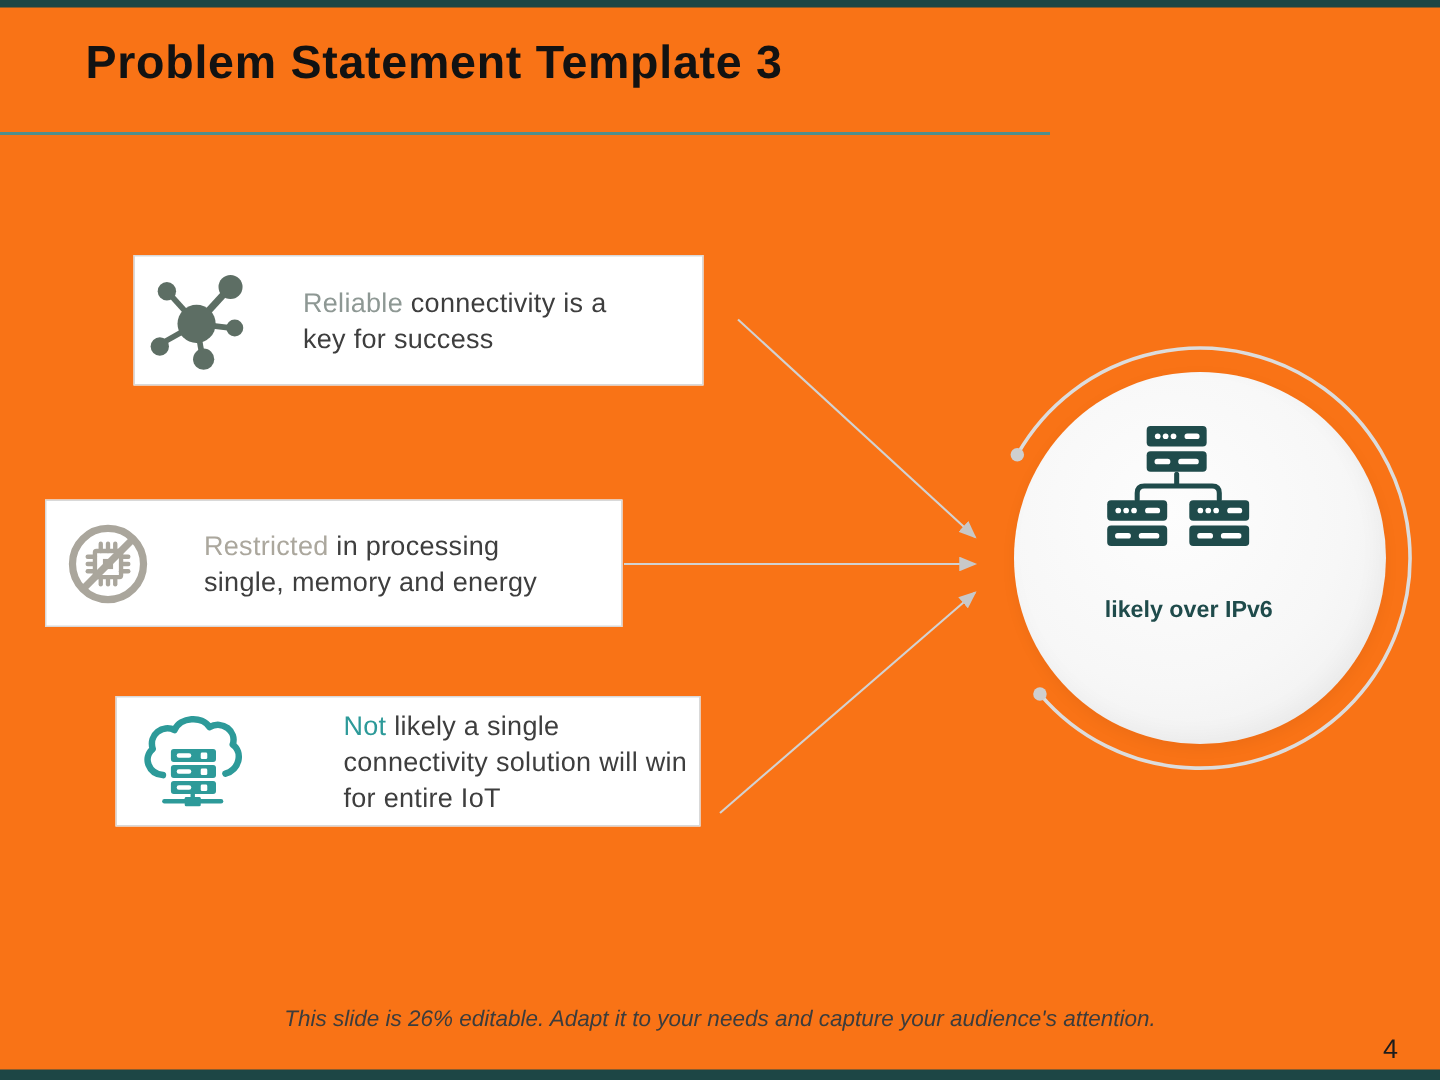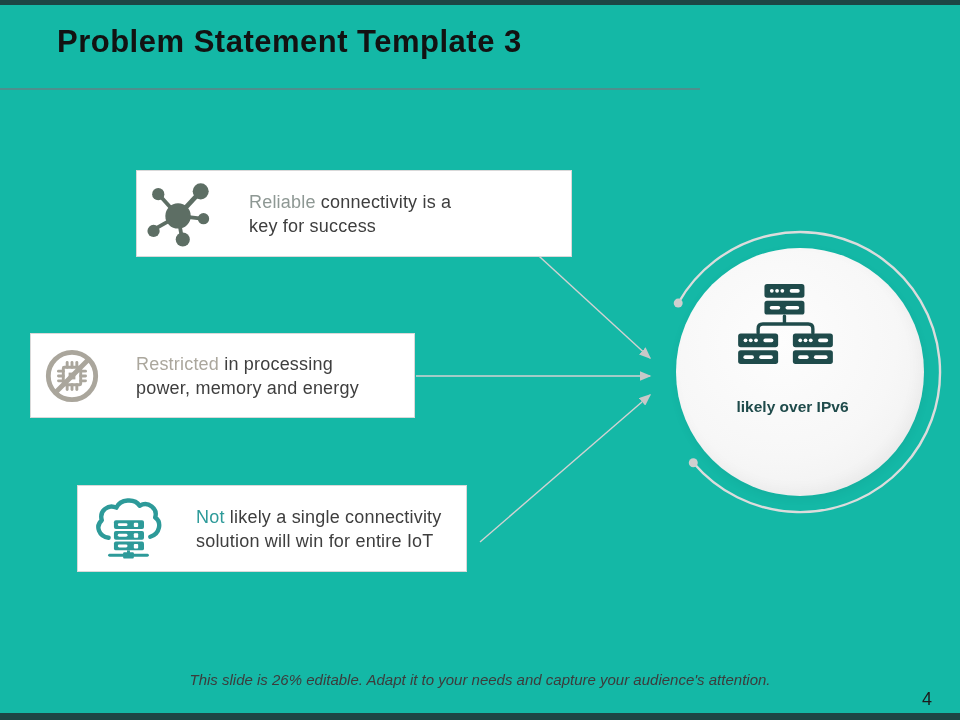--- a/index.html
+++ b/index.html
@@ -1,41 +1,41 @@
 <!DOCTYPE html>
 <html><head>
 <meta charset="utf-8">
 <style>
   html,body{margin:0;padding:0;}
   body{width:960px;height:720px;overflow:hidden;background:#ffffff;
        font-family:"Liberation Sans",sans-serif;position:relative;}
-  .slide{position:absolute;inset:0;width:960px;height:720px;background:#14b8a6;}
+  .slide{position:absolute;inset:0;width:960px;height:720px;background:#f97316;}
 
   .bar{position:absolute;left:0;width:960px;background:#1d4645;}
   .bar.top{top:0;height:5px;}
   .bar.bottom{bottom:0;height:7px;}
 
   .title{position:absolute;left:57px;top:24px;font-size:31px;font-weight:700;
          color:#121212;letter-spacing:.5px;white-space:nowrap;}
   .title-rule{position:absolute;left:0;top:88px;width:700px;height:2px;background:#4f8f8d;}
 
   .pbox{position:absolute;background:#fff;border:1px solid #d9d9d9;
         display:flex;align-items:center;box-sizing:border-box;z-index:3;}
   .pbox .icon-wrap{flex:0 0 auto;display:flex;align-items:center;justify-content:center;}
   .ptext{font-size:18px;line-height:24px;color:#3e3e3e;letter-spacing:.2px;}
   .hl{white-space:pre;}
-  .box1{left:89px;top:170px;width:436px;height:87px;margin-left:47px;}
+  .box1{left:89px;top:170px;width:380px;height:87px;}
   .box1 .icon-wrap{margin-left:9px;width:66px;}
   .box1 .ptext{margin-left:37px;width:232px;}
   .box1 .hl{color:#8e9894;}
   .box2{left:30px;top:333px;width:385px;height:85px;}
   .box2 .icon-wrap{margin-left:12px;width:58px;}
   .box2 .ptext{margin-left:35px;width:238px;}
   .box2 .hl{color:#aba79d;}
-  .box3{left:77px;top:485px;width:390px;height:87px;}
+  .box3{left:77px;top:464px;width:390px;height:87px;gap:33px;}
   .box3 .icon-wrap{margin-left:15px;width:70px;}
   .box3 .ptext{margin-left:33px;width:276px;}
   .box3 .hl{color:#2d9a99;}
 
   .overlay{position:absolute;left:0;top:0;width:960px;height:720px;z-index:1;pointer-events:none;}
 
   .solution-circle{position:absolute;left:676px;top:248px;width:248px;height:248px;
         border-radius:50%;z-index:2;
         background:radial-gradient(circle at 42% 38%, #fdfdfd 0%, #f7f7f7 55%, #ededed 100%);
         box-shadow:0 3px 10px rgba(0,0,0,.05), inset -5px -6px 14px rgba(0,0,0,.035);}
@@ -114,21 +114,21 @@
               <line x1="16" y1="30" x2="21" y2="30"></line>
               <line x1="16" y1="35" x2="21" y2="35"></line>
             <line x1="39" y1="25" x2="44" y2="25"></line>
               <line x1="39" y1="30" x2="44" y2="30"></line>
               <line x1="39" y1="35" x2="44" y2="35"></line>
           </g>
           <line x1="46" y1="14" x2="14" y2="46" stroke-width="5"></line>
         </g>
       </svg>
     </div>
-    <div class="ptext"><span class="hl">Restricted</span><span> in processing power, memory and energy</span></div>
+    <div class="ptext"><span class="hl">Restricted</span><span> in processing single, memory and energy</span></div>
   </div>
 
   <div class="pbox box3">
     <div class="icon-wrap">
       <svg width="70" height="64" viewBox="0 0 72 66">
         <g fill="#2d9a99" stroke="#2d9a99">
           <path d="M16,42 C 6,41 2,30 9,24 C 6,14 16,7 24,11 C 28,2 43,1 48,9 C 57,4 67,12 64,21 C 71,26 69,38 59,41" fill="none" stroke-width="4.5" stroke-linecap="round" stroke-linejoin="round"></path>
           <g stroke="none">
             <rect x="21.5" y="24" width="31" height="9" rx="2"></rect>
             <rect x="21.5" y="35" width="31" height="9" rx="2"></rect>

